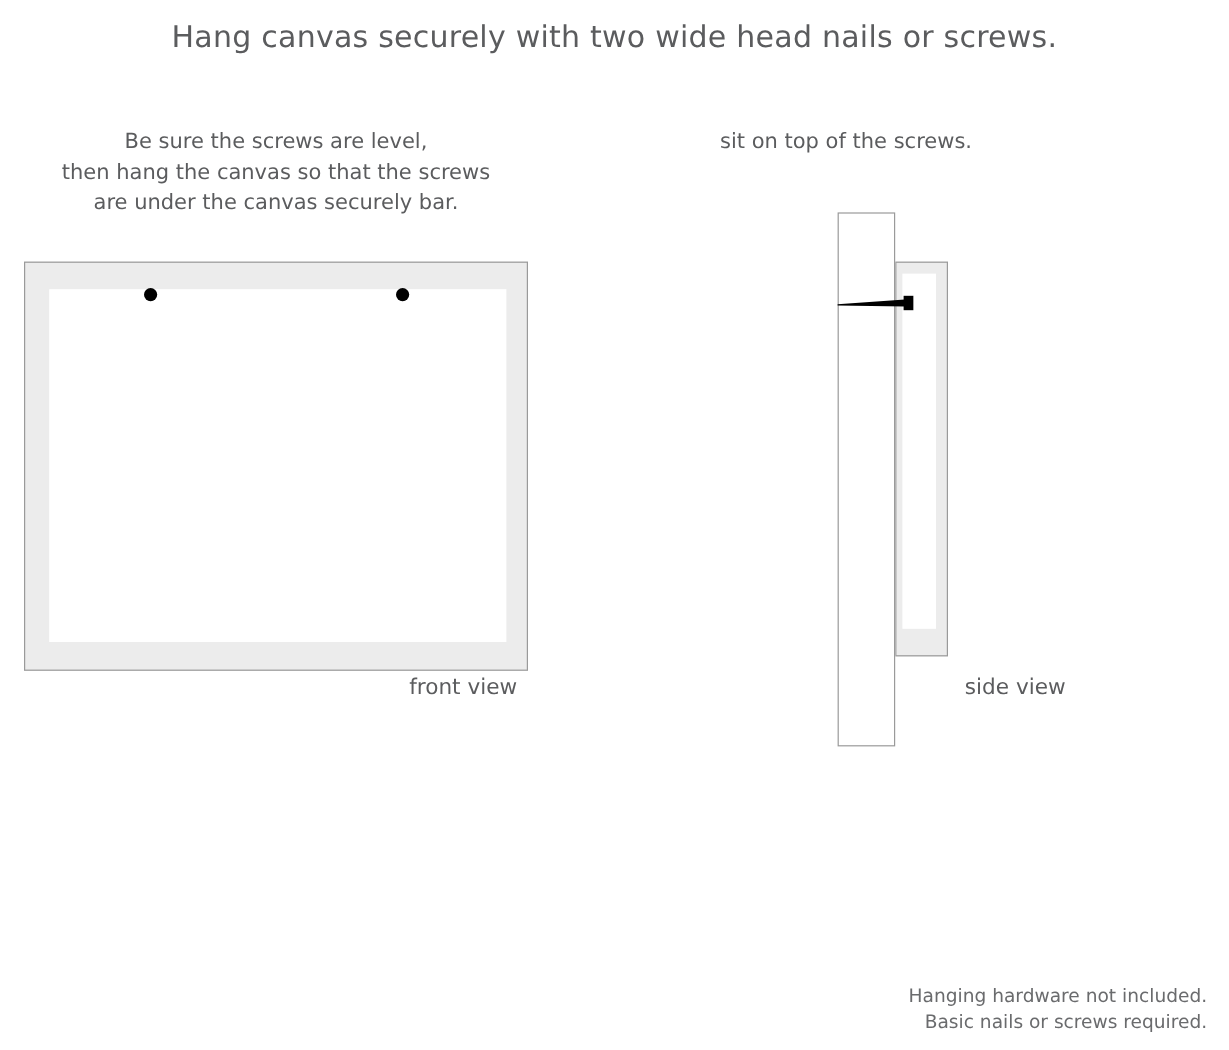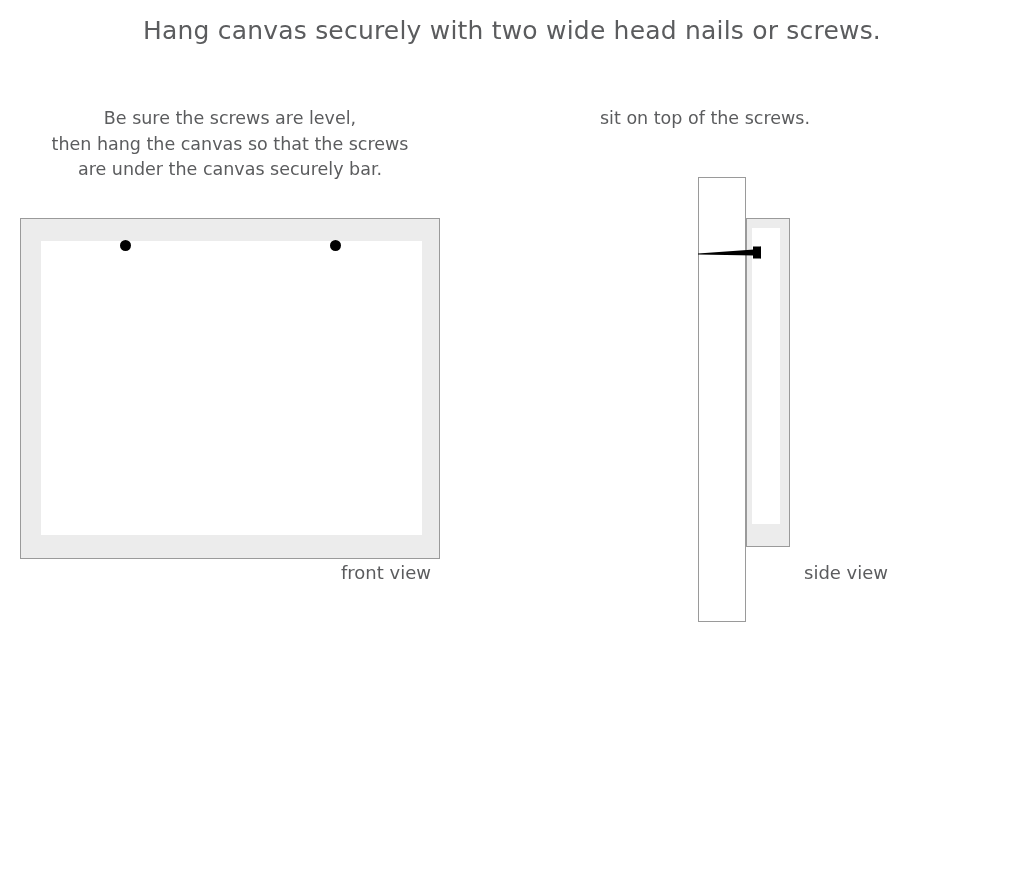--- a/index.html
+++ b/index.html
@@ -186,14 +186,18 @@
   <div class="side-wall"></div>
 
   <svg class="side-screw" viewBox="0 0 70 24">
     <polygon points="2,13.5 58,9.5 58,15.5 2,14.5" fill="#000000"></polygon>
     <rect x="57" y="6.5" width="8" height="12" fill="#000000"></rect>
     <polygon points="65,6.5 65,18.5 60,15.5 60,9.5" fill="#000000"></polygon>
   </svg>
 
   <div class="view-label view-label-side">side view</div>
 
+  <div class="footer">
+    <div>Hanging hardware not included.</div>
+    <div>Basic nails or screws required.</div>
+  </div>
 
 </div>
 
 </body></html>

